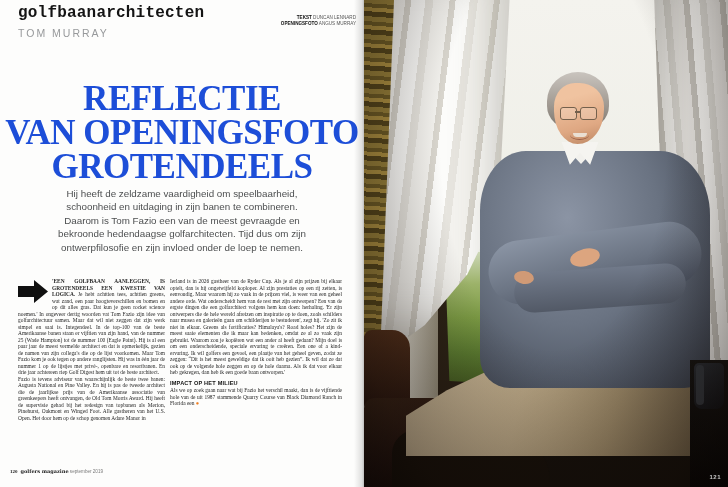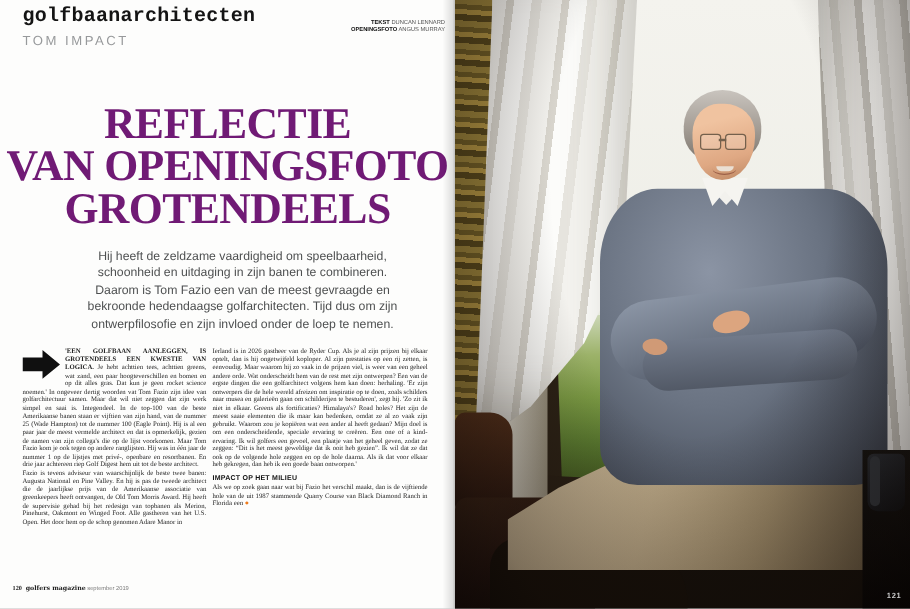--- a/index.html
+++ b/index.html
@@ -10,23 +10,23 @@
   .page-left{position:absolute;left:0;top:0;width:364px;height:487px;background:#fdfdfc;}
   .kicker{position:absolute;left:18px;top:4px;font-family:Liberation Mono, monospace;
           font-weight:bold;font-size:16px;color:#141414;letter-spacing:.2px;}
   .byline{position:absolute;left:18px;top:27px;font-family:"Liberation Sans",sans-serif;
           font-size:10.5px;color:#97999b;letter-spacing:2px;}
   .credits{position:absolute;left:200px;top:15px;width:156px;text-align:right;
            font-family:"Liberation Sans",sans-serif;font-size:4.6px;line-height:6.2px;color:#555;}
   .credit-label{font-weight:bold;color:#111;}
   .headline{position:absolute;left:0;top:82px;width:364px;margin:0;text-align:center;
             font-family:"Liberation Serif",serif;font-weight:bold;font-size:35px;
-            line-height:34px;color:#701a75;letter-spacing:-.5px;}
+            line-height:34px;color:#1d4ed8;letter-spacing:-.5px;}
   .headline .hl{display:block;}
-  .intro{position:absolute;left:50px;top:187px;width:264px;margin:12px;text-align:center;
+  .intro{position:absolute;left:50px;top:187px;width:264px;margin:0;text-align:center;
          font-family:"Liberation Sans",sans-serif;font-size:9.8px;line-height:13.4px;
          color:#4d4f50;}
   .col{position:absolute;top:278px;text-align:justify;font-size:5.4px;line-height:6.5px;
        color:#1f1f1f;}
   .col1{left:18px;width:147px;}
   .col2{left:170px;width:172px;}
   .bp{margin:0;}
   .arrow-wrap{float:left;width:30px;height:25px;margin:1px 4px 1px 0;}
   .lead{font-weight:bold;}
   .subhead{margin:4px 0 1px 0;font-family:"Liberation Sans",sans-serif;font-weight:bold;
@@ -113,21 +113,21 @@
   .pagenum-right{right:7px;bottom:7px;color:#c9c9c9;
     font:600 6px "Liberation Sans",sans-serif;letter-spacing:.5px;}
 </style>
 </head>
 <body>
 
 <div class="spread">
 
   <section class="page-left">
     <div class="kicker">golfbaanarchitecten</div>
-    <div class="byline">TOM IMPACT</div>
+    <div class="byline">TOM MURRAY</div>
 
     <div class="credits">
       <div><span class="credit-label">TEKST</span> <span class="credit-name">DUNCAN LENNARD</span></div>
       <div><span class="credit-label">OPENINGSFOTO</span> <span class="credit-name">ANGUS MURRAY</span></div>
     </div>
 
     <h1 class="headline">
       <span class="hl">REFLECTIE</span>
       <span class="hl">VAN OPENINGSFOTO</span>
       <span class="hl">GROTENDEELS</span>

